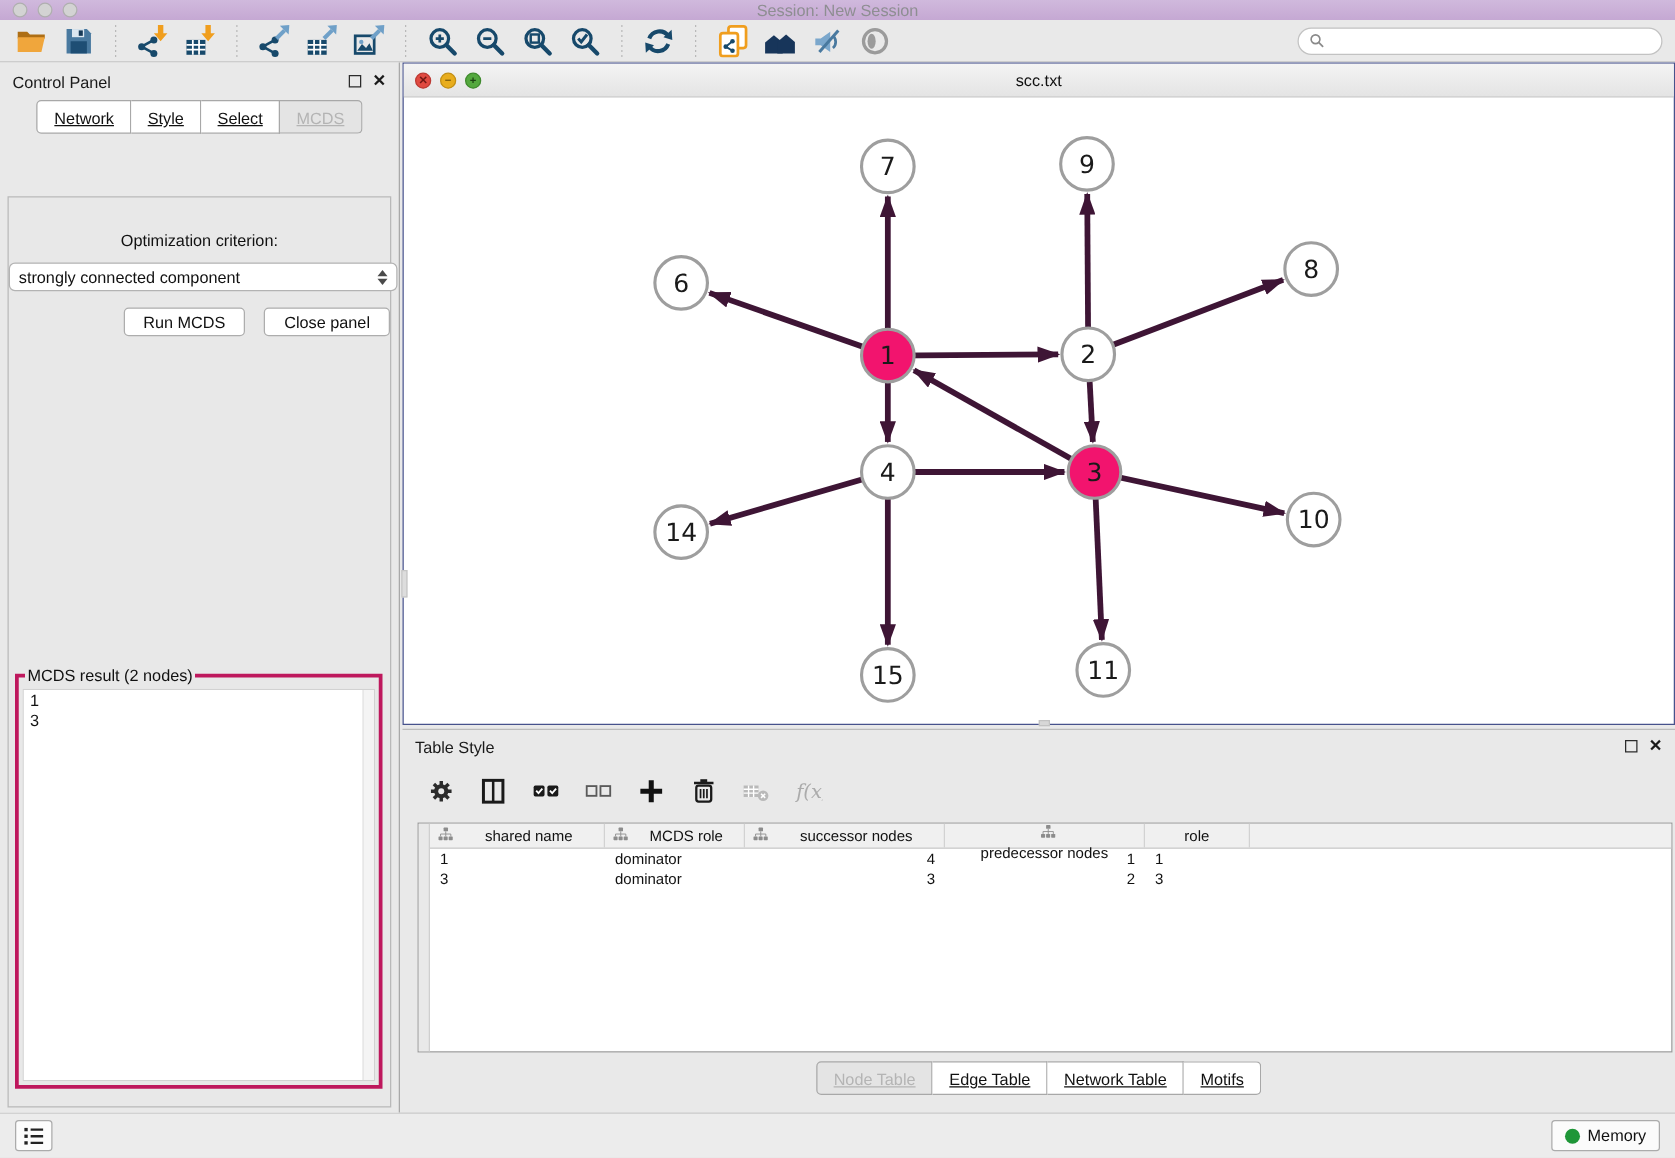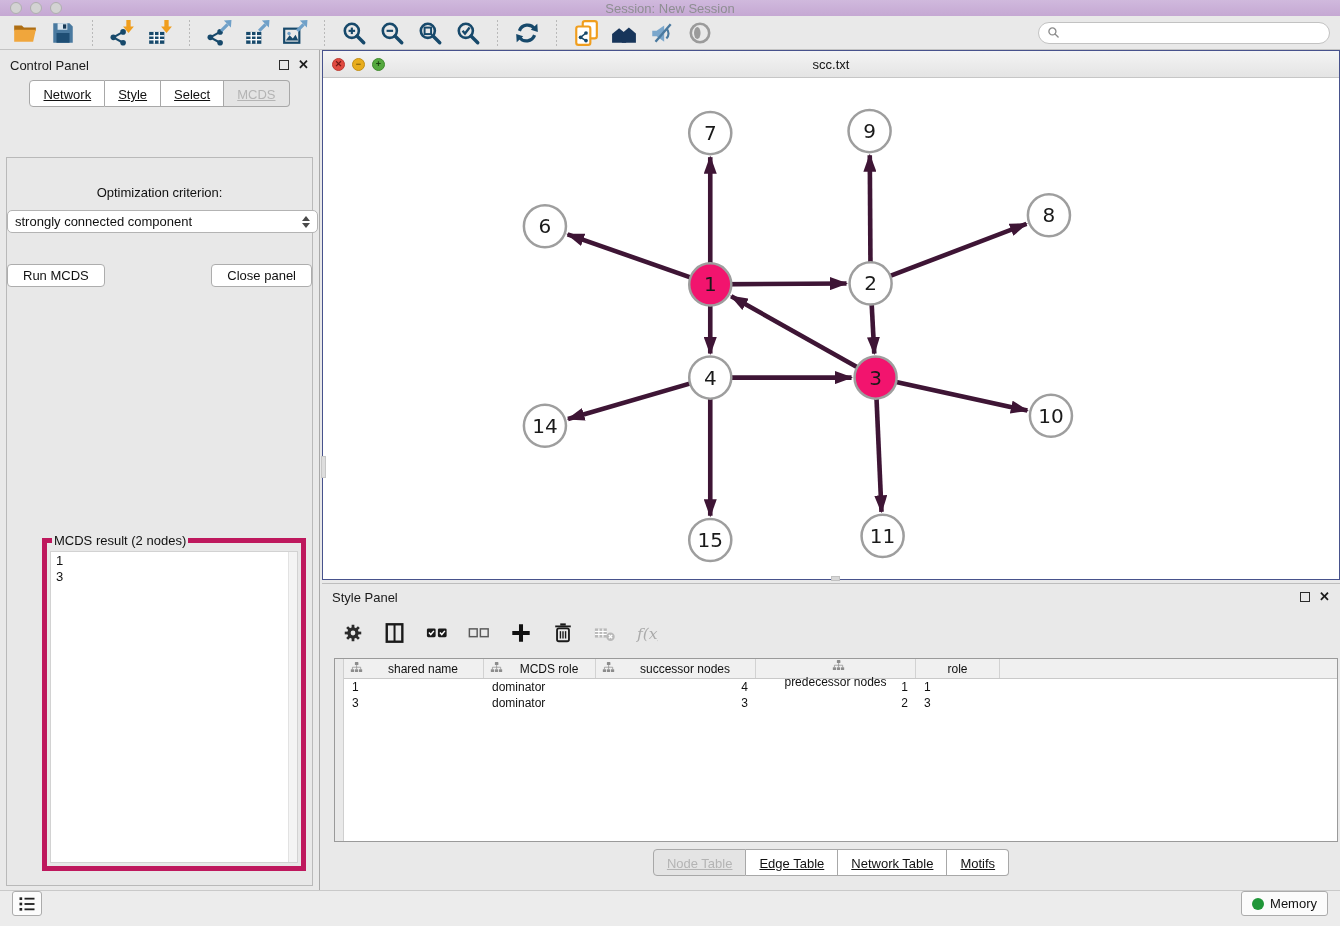--- a/index.html
+++ b/index.html
@@ -47,26 +47,26 @@
   .cp-body { position:absolute; left:6px; right:6px; top:107px; bottom:4px;
              border:1px solid #B9B9B9; background:#E8E8E8; }
   .opt-label { text-align:center; margin-top:27px; font-size:13px; color:#111; }
   .dropdown { width:311px; height:23px; margin:10px auto 0; background:#FFF; border:1px solid #B3B3B3;
               border-radius:5px; display:flex; align-items:center; padding:0 7px; font-size:13px; color:#111; }
   .dropdown .dd-stepper { margin-left:auto; display:flex; flex-direction:column; gap:2px; }
   .dd-up { width:0; height:0; border-left:4px solid transparent; border-right:4px solid transparent;
            border-bottom:5px solid #4A4A4A; }
   .dd-down { width:0; height:0; border-left:4px solid transparent; border-right:4px solid transparent;
              border-top:5px solid #4A4A4A; }
-  .btn-row { display:flex; justify-content:space-between; gap:15px; margin-top:31px; }
+  .btn-row { display:flex; justify-content:flex-end; gap:15px; margin-top:13px; }
   .push-btn { font-family:"Liberation Sans",sans-serif; font-size:13px; color:#111; background:#FFF;
               border:1px solid #ADADAD; border-radius:4px; height:23px; padding:0 15px; cursor:default; }
 
   .result-group { position:absolute; left:5px; right:6px; top:375px; bottom:14px;
-                  border:5px solid #be185d; padding:3px;margin-left:30px; }
+                  border:3px solid #be185d; padding:3px; }
   .result-group legend { font-size:13px; color:#111; padding:0 2px; margin-left:2px; }
   .result-inner { display:flex; height:100%; background:#FFF; border:1px solid #D2D2D2; }
   .result-text { flex:1; padding:1px 5px; font-size:13px; color:#111; line-height:16px; }
   .result-scroll { width:9px; background:#F4F4F4; border-left:1px solid #E2E2E2; flex:none; }
 
   
   .right-side { flex:1; display:flex; flex-direction:column; min-width:0; padding-left:2px; background:#E9E9E9; }
 
   .network-window { height:530px; flex:none; border:1px solid #47528C; background:#FFF; position:relative; }
   .nw-titlebar { height:27px; background:linear-gradient(#F4F4F4,#E4E4E4); border-bottom:1px solid #C6C6C6;
@@ -100,21 +100,21 @@
   .th.filler, .td.filler { flex:1; border-right:none; }
   .trow { display:flex; height:16px; flex:none; }
   .td { font-size:12px; color:#111; padding:0 8px; line-height:16px; white-space:nowrap; overflow:hidden; }
   .c0 { width:140px; } .c1 { width:112px; } .c2 { width:160px; } .c3 { width:160px;flex-direction:column; } .c4 { width:84px; }
   .al-left { text-align:left; } .al-right { text-align:right; }
 
   .tp-tabs { display:flex; justify-content:center; margin-top:7px; }
 
   
   .statusbar { height:36px; flex:none; background:#ECECEC; border-top:1px solid #C9C9C9;
-               display:flex; align-items:flex-start; padding:0 12px; }
+               display:flex; align-items:center; padding:0 12px; }
   .sb-list-btn { width:30px; height:25px; background:#FCFCFC; border:1px solid #ABABAB; border-radius:3px;
                  display:flex; align-items:center; justify-content:center; cursor:default; }
   .memory-btn { margin-left:auto; height:25px; background:#FBFBFB; border:1px solid #ABABAB; border-radius:3px;
                 display:flex; align-items:center; gap:6px; padding:0 10px; font-size:13px; color:#111; cursor:default; }
   .mem-dot { width:12px; height:12px; border-radius:50%; flex:none; }
 </style>
 </head>
 <body>
 
 <div class="app">
@@ -401,21 +401,21 @@
               <circle cx="516" cy="457" r="21" fill="#FFFFFF" stroke="#9E9E9E" stroke-width="2.5"></circle>
               <text x="516" y="464" text-anchor="middle" font-size="20" font-family="&quot;DejaVu Sans&quot;,sans-serif" fill="#1A1A1A">11</text>
             </g>
           </svg>
         <span class="nw-handle"></span>
         <span class="v-handle"></span>
       </div>
 
       <div class="table-panel">
         <div class="panel-header" style="height:26px;">
-          <span class="panel-title">Style Panel</span>
+          <span class="panel-title">Table Style</span>
           <span class="panel-ctrls">
             <span class="float-box"></span>
             <span class="close-x">✕</span>
           </span>
         </div>
         <div class="tp-toolbar" id="tp-toolbar">
             <button class="tp-btn">
               <svg width="22" height="22" viewBox="0 0 24 24">
                 <g stroke="#2B2B2B" stroke-width="3">
                   <line x1="12" y1="3" x2="12" y2="21"></line>

